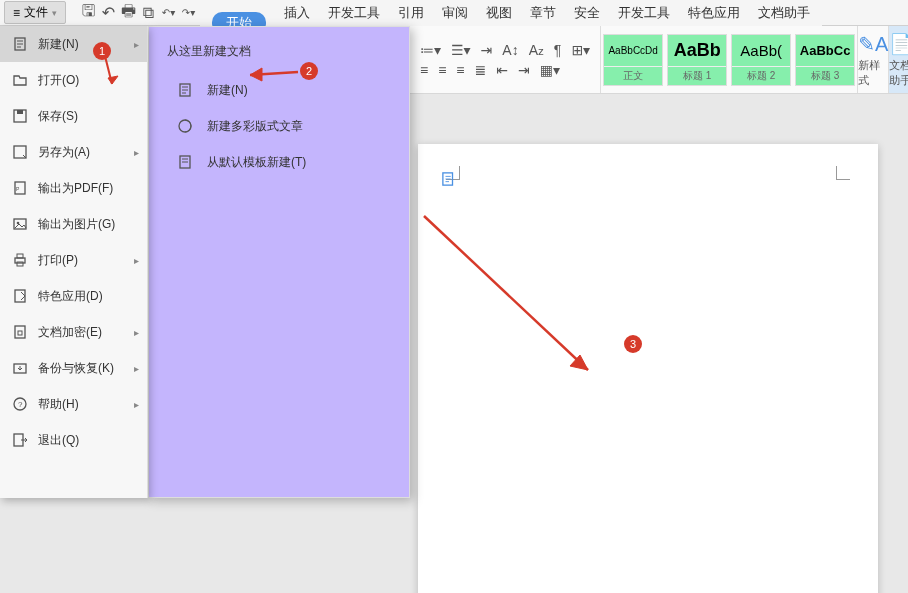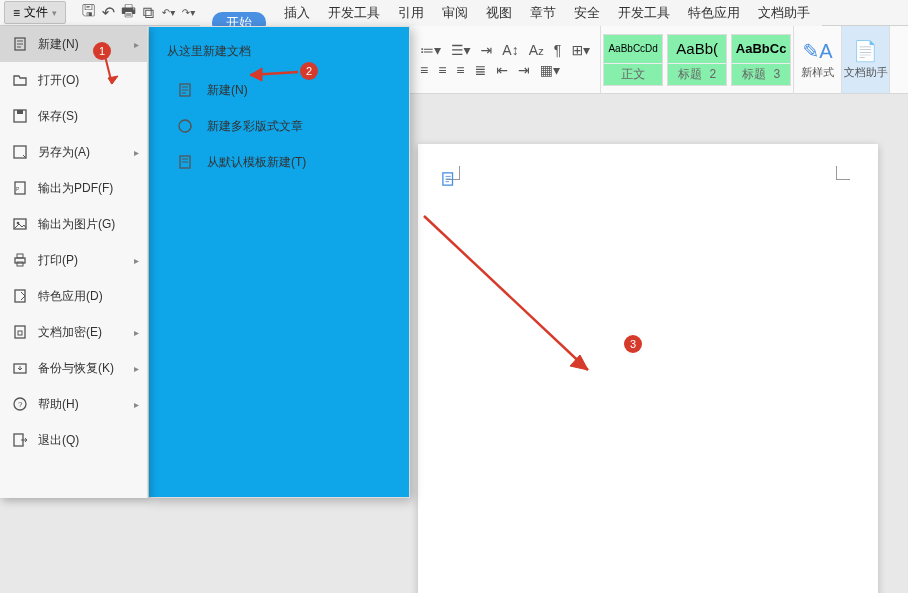--- a/index.html
+++ b/index.html
@@ -38,21 +38,21 @@
   .mid-row span { cursor:pointer; }
 
   .styles-group {
     display:flex; align-items:center; border-left:1px solid #ddd; border-right:1px solid #ddd; padding:2px 0;
   }
   .style-box {
     width:60px; height:52px; border:1px solid #ddd; margin:0 2px; text-align:center;
     display:flex; flex-direction:column; justify-content:space-between; cursor:pointer; background:#86efac;
   }
   .style-box .preview { flex:1; display:flex; align-items:center; justify-content:center; font-size:14px; overflow:hidden; }
-  .style-box .lab { font-size:12px; color:#666; padding:2px 0; border-top:1px solid #eee;font-family:Liberation Mono, monospace; }
+  .style-box .lab { font-size:10px; color:#666; padding:2px 0; border-top:1px solid #eee; }
 
   .ribbon-action {
     width:48px; display:flex; flex-direction:column; align-items:center; justify-content:center;
     gap:2px; border-right:1px solid #ddd; cursor:pointer; font-size:11px; color:#555;
   }
   .ribbon-action.highlight { background:#d7e8f8; }
   .ribbon-action .ic { font-size:20px; color:#4a90e2; }
 
   
   .file-menu {
@@ -64,21 +64,21 @@
     height:36px; display:flex; align-items:center; gap:10px; padding:0 12px;
     font-size:12px; color:#333; cursor:pointer; position:relative;
   }
   .fm-item.active { background:#d6d6d6; }
   .fm-item .chev { position:absolute; right:8px; color:#888; font-size:10px; }
   .fm-ic { width:16px; height:16px; display:flex; align-items:center; justify-content:center; color:#555; }
 
   
   .sub-panel {
     position:absolute; left:148px; top:26px; width:262px; height:472px;
-    background:#0ea5e9; border:1px solid #ddd; box-shadow:3px 3px 10px rgba(0,0,0,.25);
+    background:#c4b5fd; border:1px solid #ddd; box-shadow:3px 3px 10px rgba(0,0,0,.25);
     z-index:19; padding:16px 10px;
   }
   .sub-title { font-size:12px; color:#333; margin-bottom:12px; padding-left:8px; }
   .sub-item {
     height:36px; display:flex; align-items:center; gap:14px; padding:0 18px;
     font-size:12px; color:#333; cursor:pointer;
   }
 
   
   .doc-area {
@@ -160,20 +160,24 @@
       <span>⇥</span>
       <span>▦▾</span>
     </div>
   </div>
   <div class="styles-group" id="styles-group">
       <div class="style-box">
         <div class="preview" style="font-size: 10px;">AaBbCcDd</div>
         <div class="lab">正文</div>
       </div>
       <div class="style-box">
+        <div class="preview" style="font-size: 18px; font-weight: bold;">AaBb</div>
+        <div class="lab">标题 1</div>
+      </div>
+      <div class="style-box">
         <div class="preview" style="font-size: 15px; font-weight: normal;">AaBb(</div>
         <div class="lab">标题 2</div>
       </div>
       <div class="style-box">
         <div class="preview" style="font-size: 13px; font-weight: bold;">AaBbCc</div>
         <div class="lab">标题 3</div>
       </div>
     </div>
   <div class="ribbon-action">
     <span class="ic">✎A</span>

